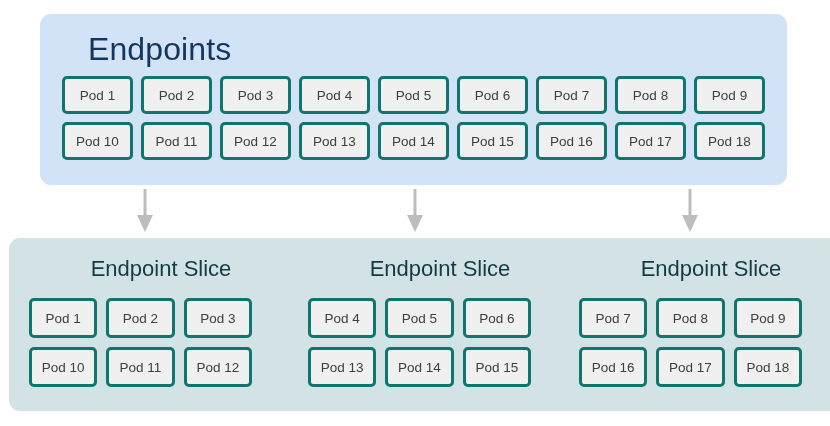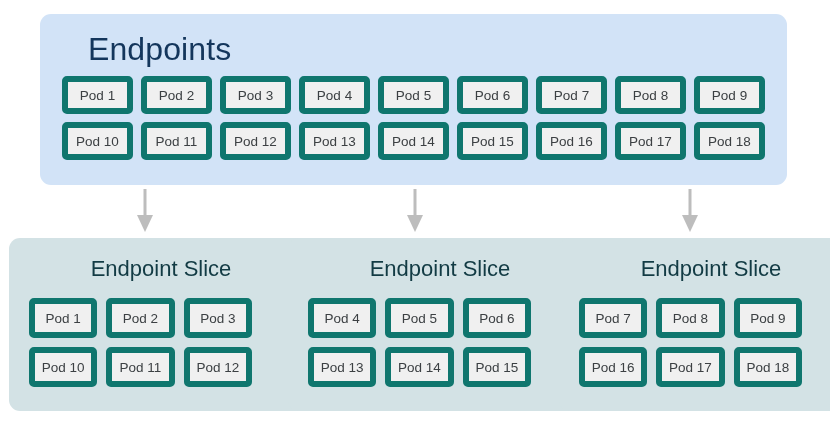--- a/index.html
+++ b/index.html
@@ -57,21 +57,21 @@
     display: flex;
     gap: 8px;
     margin-bottom: 8px;
   }
   .pod-row:last-child { margin-bottom: 0; justify-content: space-between; }
 
   .pod-chip {
     flex: 1 1 0;
     height: 38px;
     background: #f0f0f0;
-    border: 6px solid #0f766e;
+    border: 3px solid #0f766e;
     border-radius: 5px;
     display: flex;
     align-items: center;
     justify-content: center;
     font-size: 13.5px;
     color: #3c4043;
     box-sizing: border-box;
     white-space: nowrap;
   }
 

